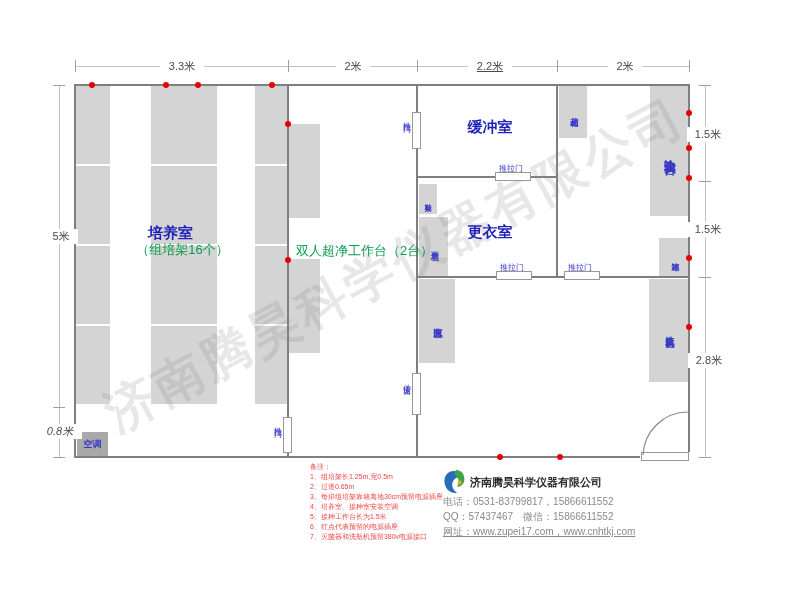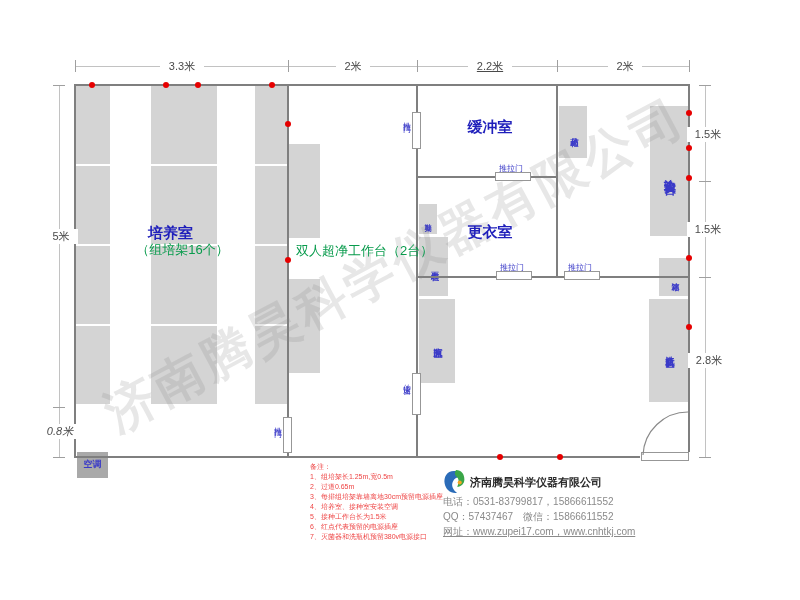--- a/index.html
+++ b/index.html
@@ -4,21 +4,21 @@
 <style>
   html,body{margin:0;padding:0;background:#fff;}
   #stage{position:relative;width:800px;height:600px;background:#fff;overflow:hidden;
          font-family:"Liberation Sans","DejaVu Sans",sans-serif;}
   .abs{position:absolute;}
   
   .wall{position:absolute;background:#7f7f7f;z-index:2;}
   .outer{position:absolute;left:74px;top:84px;width:616px;height:374px;
          border:2px solid #7f7f7f;box-sizing:border-box;background:transparent;z-index:2;}
   
-  .furn{position:absolute;background:#d4d4d4;z-index:1;display:flex;align-items:center;justify-content:center;margin-top:20px;}
+  .furn{position:absolute;background:#d4d4d4;z-index:1;display:flex;align-items:center;justify-content:center;}
   .rack{position:absolute;z-index:1;
         background:repeating-linear-gradient(180deg,#d4d4d4 0,#d4d4d4 78px,#ffffff 78px,#ffffff 80px);}
   
   .door{position:absolute;background:#fff;border:1px solid #979797;box-sizing:border-box;z-index:4;}
   
   .roomlbl{position:absolute;z-index:5;text-align:center;font-weight:bold;color:#1f1fbb;font-size:15px;white-space:nowrap;}
   .sublbl{position:absolute;z-index:5;text-align:center;color:#089b4c;font-size:13px;white-space:nowrap;}
   .furnlbl{color:#3a3ac8;font-size:9px;font-weight:bold;line-height:1.1;z-index:5;position:relative;}
   .vtext{writing-mode:vertical-rl;text-orientation:upright;letter-spacing:1px;}
   .doorlbl{position:absolute;z-index:5;color:#3a3ac8;font-size:8px;white-space:nowrap;}

